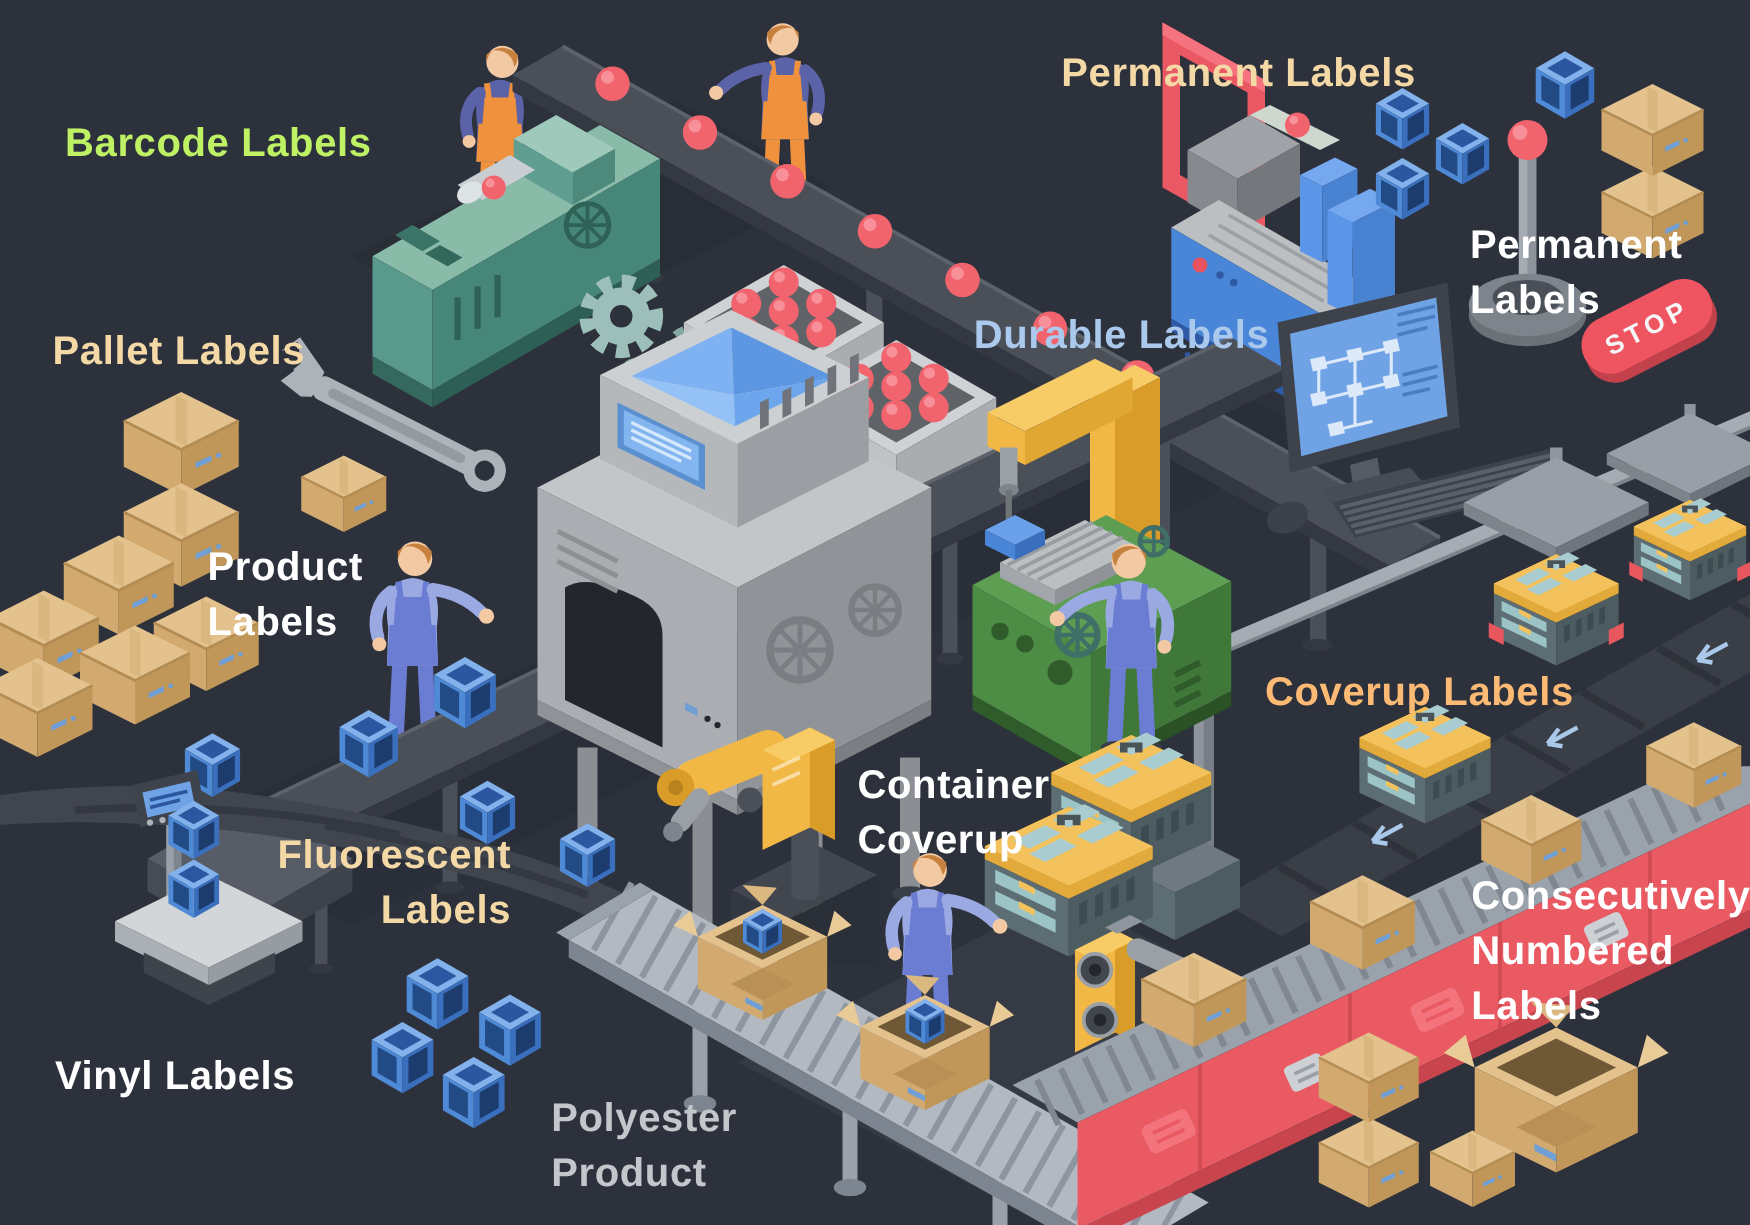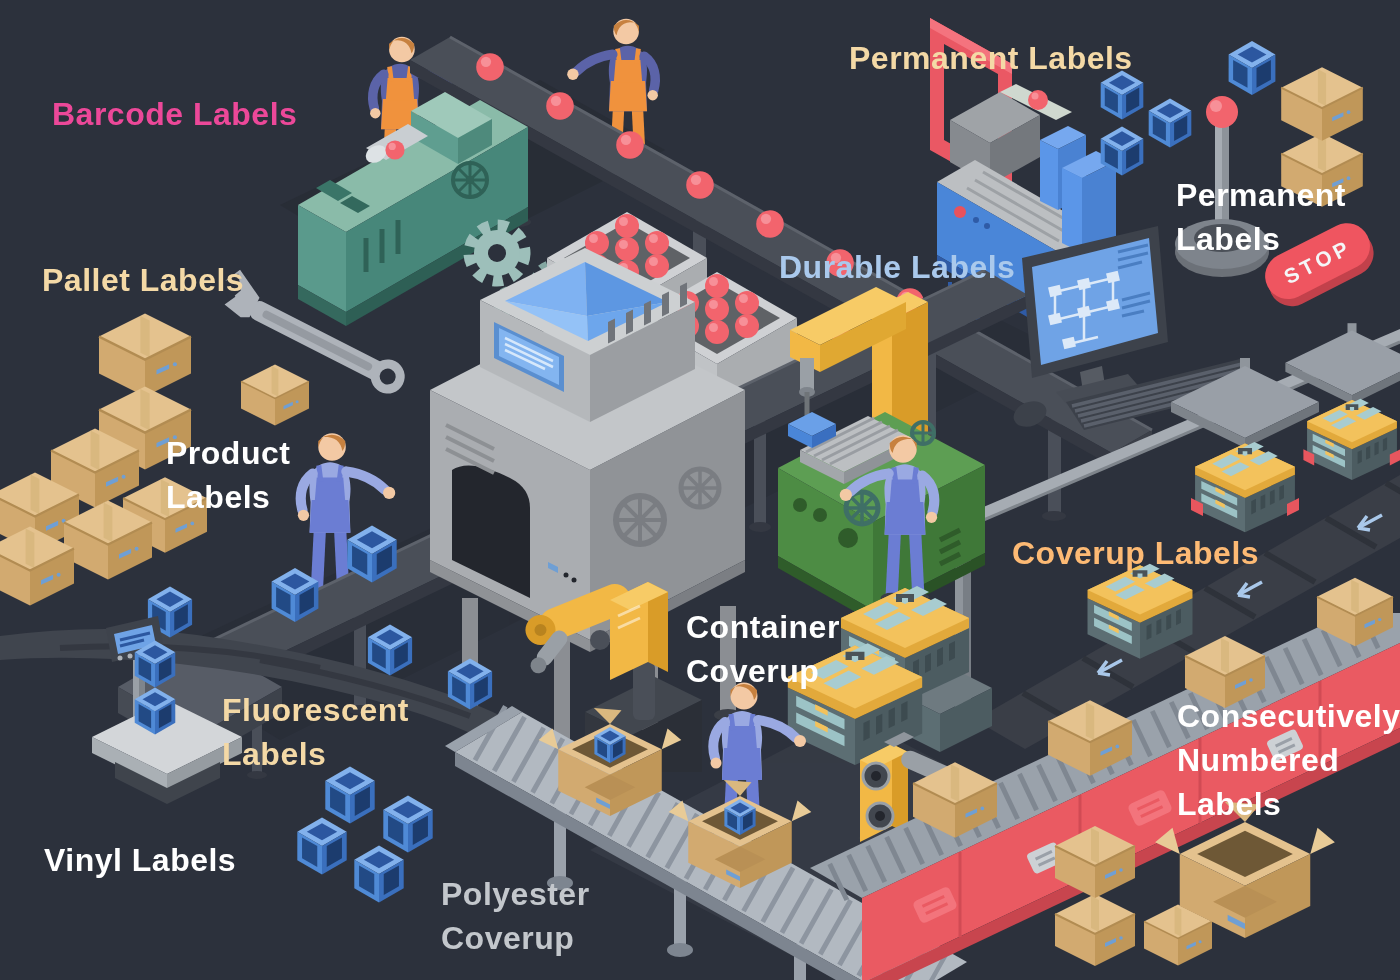--- a/index.html
+++ b/index.html
@@ -566,32 +566,32 @@
   <g transform="translate(320,342) rotate(27)">
     <rect x="-78" y="-10" width="150" height="20" rx="10" fill="#aeb3ba"></rect>
     <rect x="-64" y="-4" width="122" height="8" rx="4" fill="#959aa1"></rect>
     <polygon points="-74,-12 -104,-28 -112,-12 -96,-2 -102,10 -82,14 -74,10" fill="#aeb3ba"></polygon>
     <polygon points="-104,-24 -114,-8 -100,4 -94,-10" fill="#2c313c"></polygon>
     <circle cx="76" cy="0" r="17" fill="#aeb3ba"></circle>
     <circle cx="76" cy="0" r="8" fill="#2c313c"></circle>
   </g>
 </svg>
 
-  <div class="scene-label" style="left: 52px; top: 92px; color: #ec4899;">Barcode Labels</div>
+  <div class="scene-label" style="left: 52px; top: 92px; color: #bef264;">Barcode Labels</div>
   <div class="scene-label" style="left: 42px; top: 258px; color: rgb(244, 217, 166); text-align: right;">Pallet Labels</div>
   <div class="scene-label" style="left: 849px; top: 36px; color: rgb(244, 217, 166);">Permanent Labels</div>
   <div class="scene-label" style="left: 779px; top: 245px; color: rgb(170, 201, 236);">Durable Labels</div>
   <div class="scene-label" style="left: 1176px; top: 173px; color: rgb(255, 255, 255);">Permanent
 Labels</div>
   <div class="scene-label" style="left: 166px; top: 431px; color: rgb(255, 255, 255);">Product
 Labels</div>
-  <div class="scene-label" style="left: 222px; top: 688px; color: rgb(244, 217, 166);">Fluorescent
+  <div class="scene-label" style="left: 222px; top: 661px; color: rgb(244, 217, 166); text-align: right;">Fluorescent
 Labels</div>
   <div class="scene-label" style="left: 44px; top: 838px; color: rgb(255, 255, 255);">Vinyl Labels</div>
   <div class="scene-label" style="left: 441px; top: 872px; color: rgb(195, 199, 204);">Polyester
-Coverup</div>
+Product</div>
   <div class="scene-label" style="left: 686px; top: 605px; color: rgb(255, 255, 255);">Container
 Coverup</div>
   <div class="scene-label" style="left: 1012px; top: 531px; color: #fdba74;">Coverup Labels</div>
   <div class="scene-label" style="left: 1177px; top: 694px; color: rgb(255, 255, 255);">Consecutively
 Numbered
 Labels</div>
 </div>
 
 </body></html>

